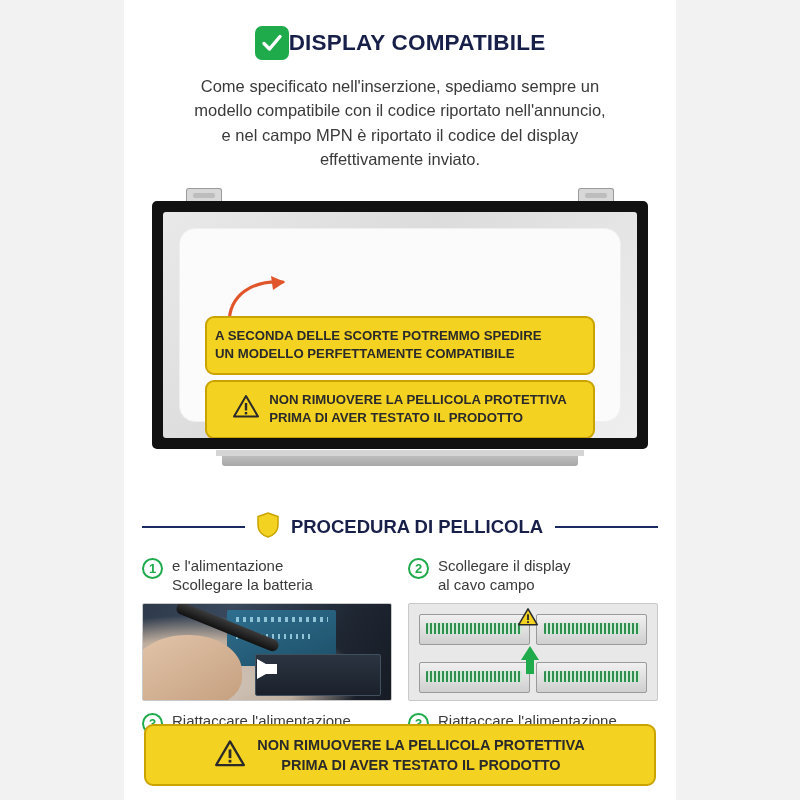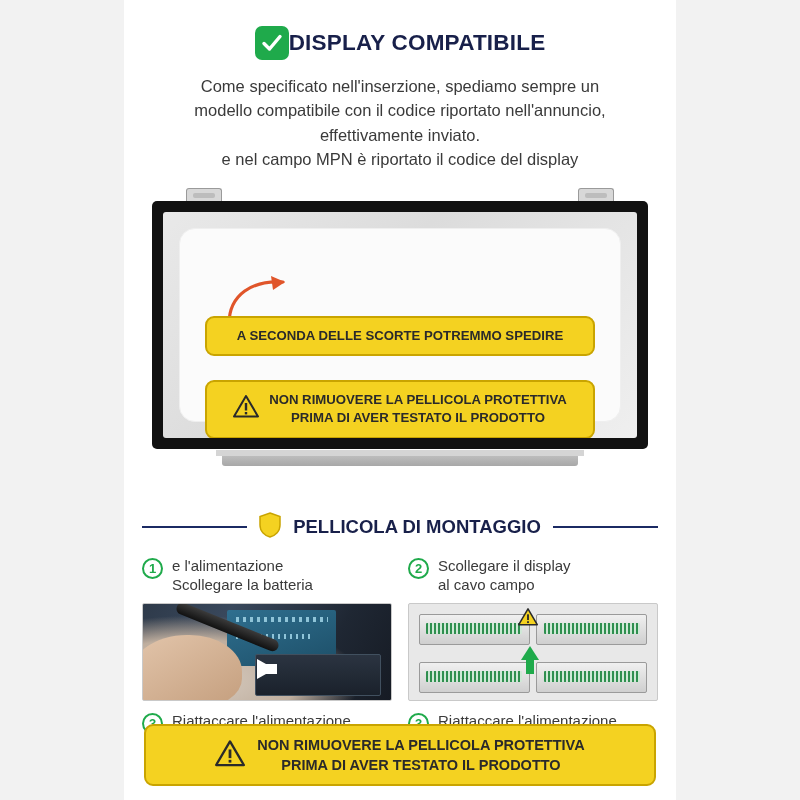--- a/index.html
+++ b/index.html
@@ -132,21 +132,21 @@
     width: 70px;
     height: 52px;
   }
   .yellow-box {
     position: absolute;
     left: 42px;
     right: 42px;
     background: #f4d221;
     border: 2px solid #c9a400;
     border-radius: 9px;
-    text-align: center;
+    text-align: left;
     color: #2a2a2a;
     font-weight: bold;
     font-size: 13.2px;
     line-height: 1.4;
     padding: 9px 8px;
     box-sizing: border-box;
   }
   .yellow-box.one { top: 104px; }
   .yellow-box.two { top: 168px; display:flex; align-items:center; justify-content:center; gap:10px; }
   .warn-tri { flex: 0 0 auto; }
@@ -338,41 +338,42 @@
         <svg width="24" height="24" viewBox="0 0 24 24" aria-hidden="true">
           <path d="M4 12.5 L9.5 18 L20 5.5" fill="none" stroke="#ffffff" stroke-width="3.4" stroke-linecap="round" stroke-linejoin="round"></path>
         </svg>
       </span>
       <div class="header-title">DISPLAY COMPATIBILE</div>
     </div>
 
     <div class="intro">
       <div>Come specificato nell'inserzione, spediamo sempre un</div>
       <div>modello compatibile con il codice riportato nell'annuncio,</div>
+      <div>e nel campo MPN è riportato il codice del display</div>
       <div>effettivamente inviato.</div>
-      <div>e nel campo MPN è riportato il codice del display</div>
     </div>
 
     <div class="panel-wrap">
       <div class="bracket l"></div>
       <div class="bracket r"></div>
 
       <div class="panel">
         <div class="panel-inner">
           <div class="panel-glass"></div>
 
           <span class="arrow-curve">
             <svg width="70" height="52" viewBox="0 0 70 52" aria-hidden="true">
               <path d="M6 50 C 6 20, 30 6, 60 8" fill="none" stroke="#e0552a" stroke-width="3.2" stroke-linecap="round"></path>
               <path d="M62 8 L48 2 L50 16 Z" fill="#e0552a"></path>
             </svg>
           </span>
 
           <div class="yellow-box one">
             <div>A SECONDA DELLE SCORTE POTREMMO SPEDIRE</div>
+            <div>UN MODELLO PERFETTAMENTE COMPATIBILE</div>
           </div>
 
           <div class="yellow-box two">
             <span class="warn-tri">
               <svg width="26" height="23" viewBox="0 0 26 23" aria-hidden="true">
                 <path d="M13 1 L25 21.5 L1 21.5 Z" fill="#f4d221" stroke="#2a2a2a" stroke-width="2" stroke-linejoin="round"></path>
                 <rect x="11.8" y="8" width="2.4" height="7.5" fill="#2a2a2a"></rect>
                 <rect x="11.8" y="17" width="2.4" height="2.4" fill="#2a2a2a"></rect>
               </svg>
             </span>
@@ -386,21 +387,21 @@
       <div class="panel-foot"></div>
     </div>
 
     <div class="proc-head">
       <span class="proc-rule"></span>
       <span class="shield">
         <svg width="22" height="26" viewBox="0 0 22 26" aria-hidden="true">
           <path d="M11 1 L21 4.5 V13 C21 19.5 16 23.5 11 25 C6 23.5 1 19.5 1 13 V4.5 Z" fill="#f4d221" stroke="#c9a400" stroke-width="1.5"></path>
         </svg>
       </span>
-      <span class="proc-title">PELLICOLA DI MONTAGGIO</span>
+      <span class="proc-title">PROCEDURA DI PELLICOLA</span>
       <span class="proc-rule"></span>
     </div>
 
     <div class="steps">
 
       <div class="col">
         <div class="step-row">
           <span class="num">1</span>
           <span class="step-text">
             <span style="display:block">e l'alimentazione</span>

